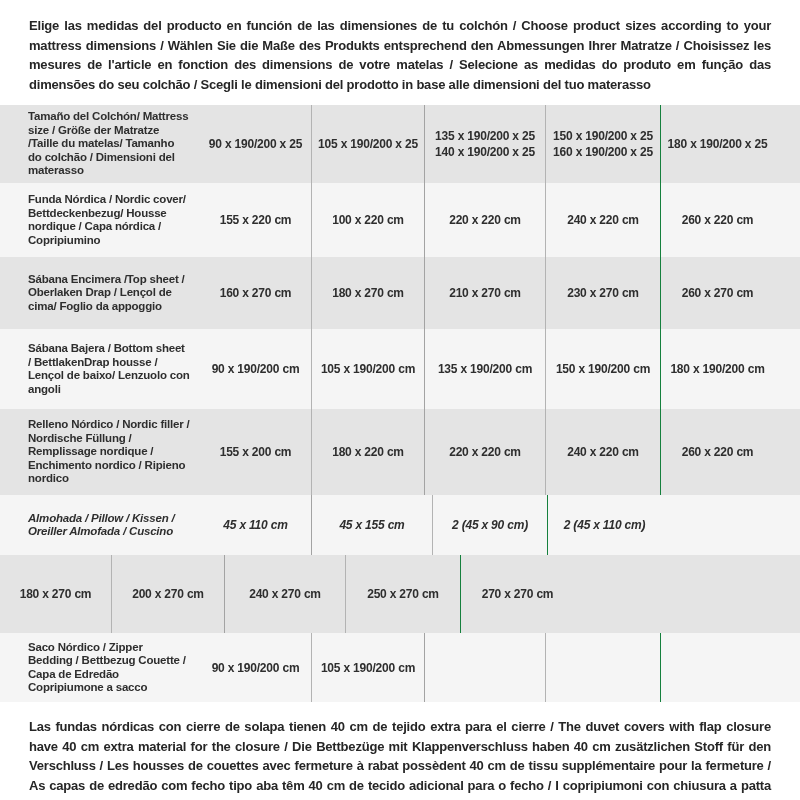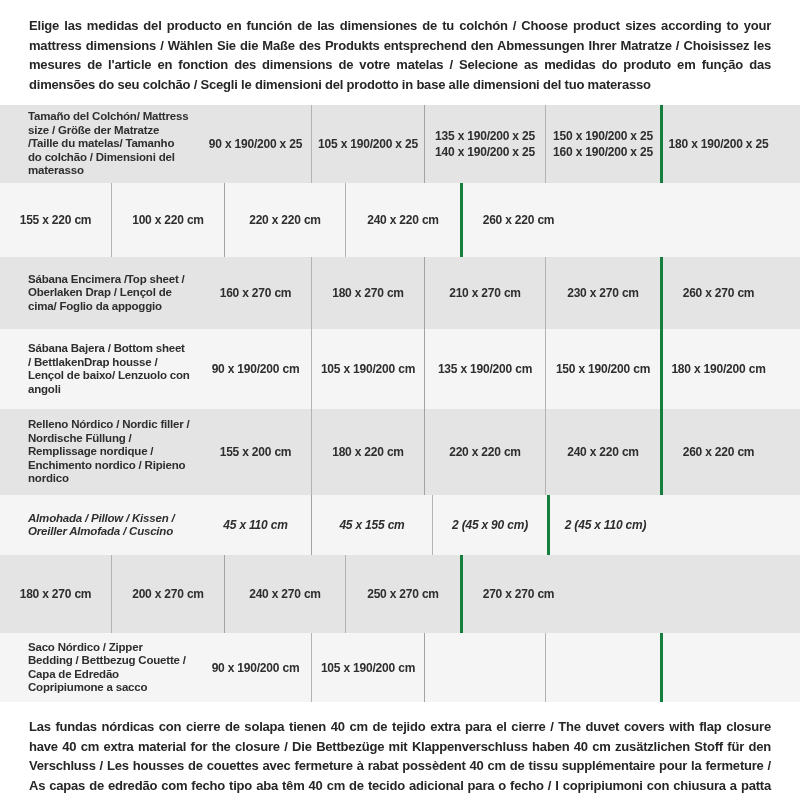--- a/index.html
+++ b/index.html
@@ -58,40 +58,41 @@
     justify-content: center;
     text-align: center;
     font-size: 12px;
     line-height: 16px;
     white-space: pre-line;
   }
   .cell.value.c0 { width: 111px; }
   .cell.value.c1 { width: 113px; border-left: 1px solid #b3b3b3; }
   .cell.value.c2 { width: 121px; border-left: 1px solid #a3a3a3; }
   .cell.value.c3 { width: 115px; border-left: 1px solid #b3b3b3; }
-  .cell.value.c4 { width: 140px; border-left: 3px solid #15803d; padding-right: 26px; }
+  .cell.value.c4 { width: 140px; border-left: 1px solid #15803d; padding-right: 26px; }
 </style>
 </head>
 <body>
 
 <div class="page">
   <p class="note top">Elige las medidas del producto en función de las dimensiones de tu colchón / Choose product sizes according to your mattress dimensions / Wählen Sie die Maße des Produkts entsprechend den Abmessungen Ihrer Matratze / Choisissez les mesures de l'article en fonction des dimensions de votre matelas / Selecione as medidas do produto em função das dimensões do seu colchão / Scegli le dimensioni del prodotto in base alle dimensioni del tuo materasso</p>
 
   <div class="size-table" id="size-table">
       <div class="trow dark" style="height: 78px;">
         <div class="cell label">Tamaño del Colchón/ Mattress size / Größe der Matratze /Taille du matelas/ Tamanho do colchão / Dimensioni del materasso</div>
         <div class="cell value c0">90 x 190/200 x 25</div>
         <div class="cell value c1">105 x 190/200 x 25</div>
         <div class="cell value c2">135 x 190/200 x 25
 140 x 190/200 x 25</div>
         <div class="cell value c3">150 x 190/200 x 25
 160 x 190/200 x 25</div>
         <div class="cell value c4">180 x 190/200 x 25</div>
       </div>
       <div class="trow light" style="height: 74px;">
+        <div class="cell label">Funda Nórdica /  Nordic cover/ Bettdeckenbezug/ Housse nordique  / Capa nórdica / Copripiumino</div>
         <div class="cell value c0">155 x 220 cm</div>
         <div class="cell value c1">100 x 220 cm</div>
         <div class="cell value c2">220 x 220 cm</div>
         <div class="cell value c3">240 x 220 cm</div>
         <div class="cell value c4">260 x 220 cm</div>
       </div>
       <div class="trow dark" style="height: 72px;">
         <div class="cell label">Sábana Encimera /Top sheet / Oberlaken Drap / Lençol de cima/ Foglio da appoggio</div>
         <div class="cell value c0">160 x 270 cm</div>
         <div class="cell value c1">180 x 270 cm</div>

